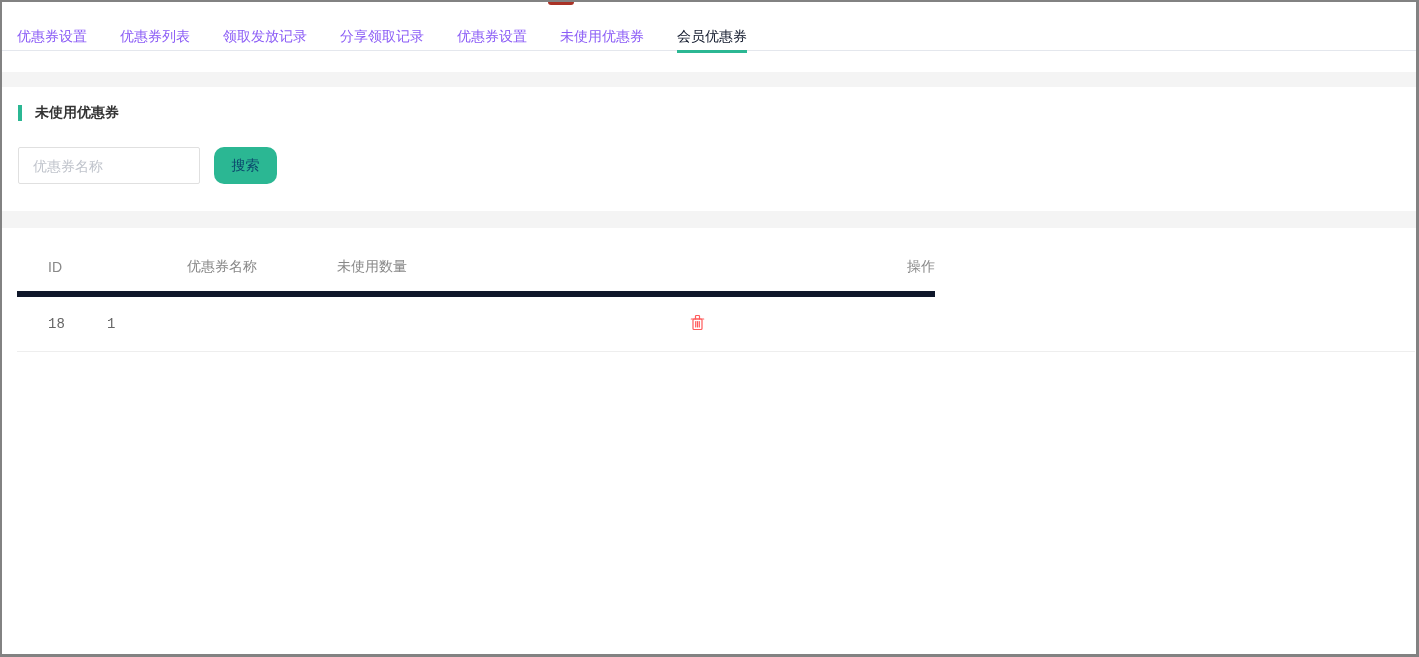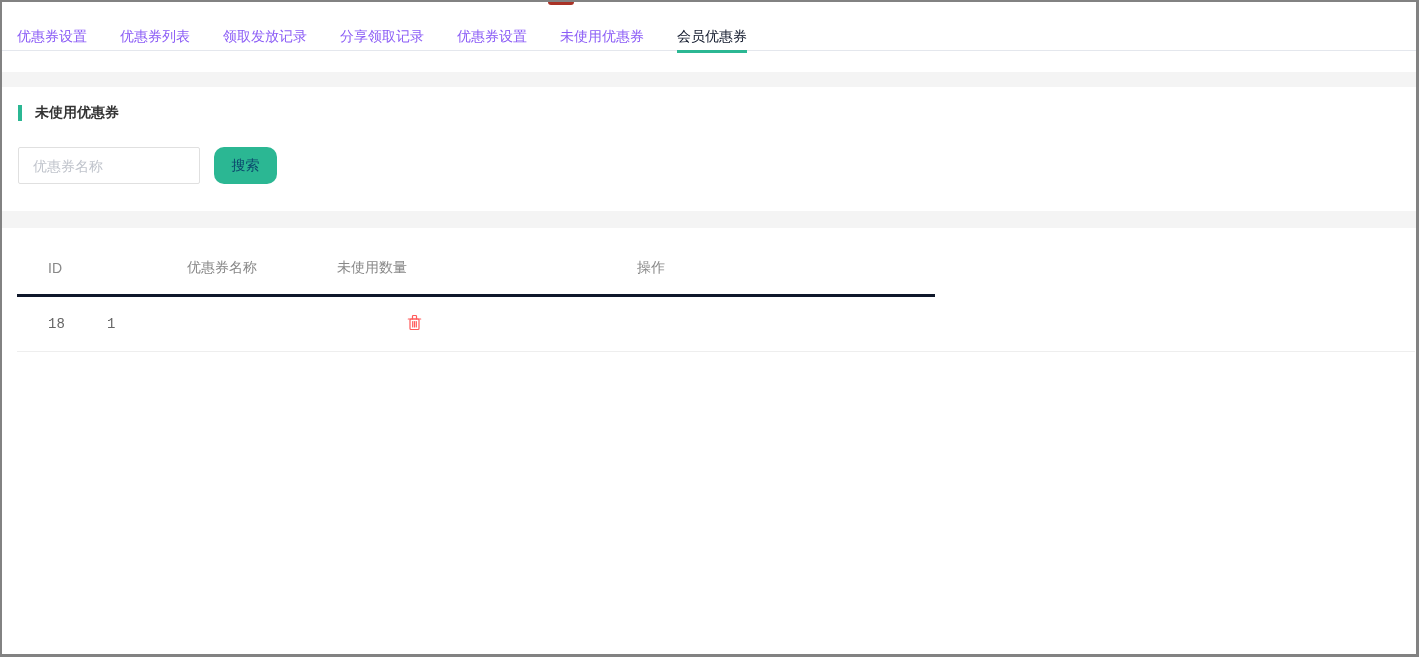--- a/index.html
+++ b/index.html
@@ -110,36 +110,36 @@
     padding-top: 14px;
   }
   .t-row {
     display: flex;
     align-items: center;
     height: 55px;
   }
   .t-head {
     margin-left: 15px;
     width: 918px;
-    border-bottom: 3px solid #0f172a;
+    border-bottom: 6px solid #0f172a;
     color: #888888;
     font-size: 14px;
   }
   .t-body {
     margin-left: 15px;
     width: 1398px;
     border-bottom: 1px solid #eeeeee;
     color: #666666;
     font-size: 14px;
     font-family: Liberation Mono, monospace;
   }
   .c-id   { width: 90px;  padding-left: 31px; text-align: left; }
   .c-name { width: 230px; text-align: center; }
   .c-qty  { width: 300px; text-align: left; }
-  .c-op   { width: 298px; text-align: left; }
+  .c-op   { width: 298px; text-align: right; }
   .trash-btn {
     display: inline-block;
     cursor: pointer;
     line-height: 0;
   }
 </style>
 </head>
 <body>
 
 <div class="window">

